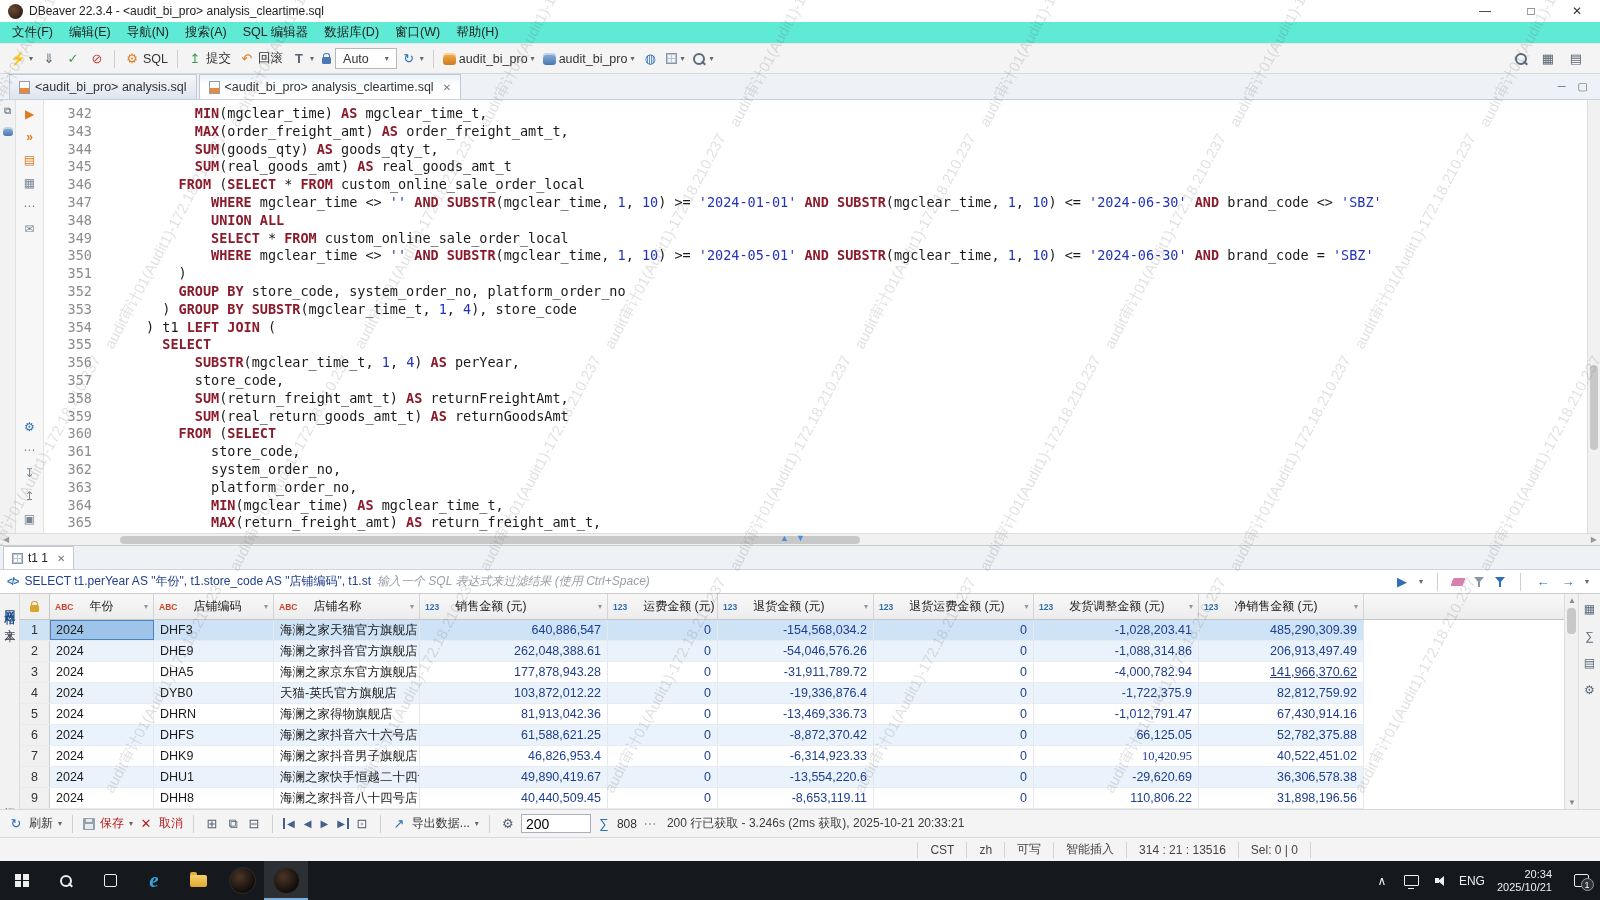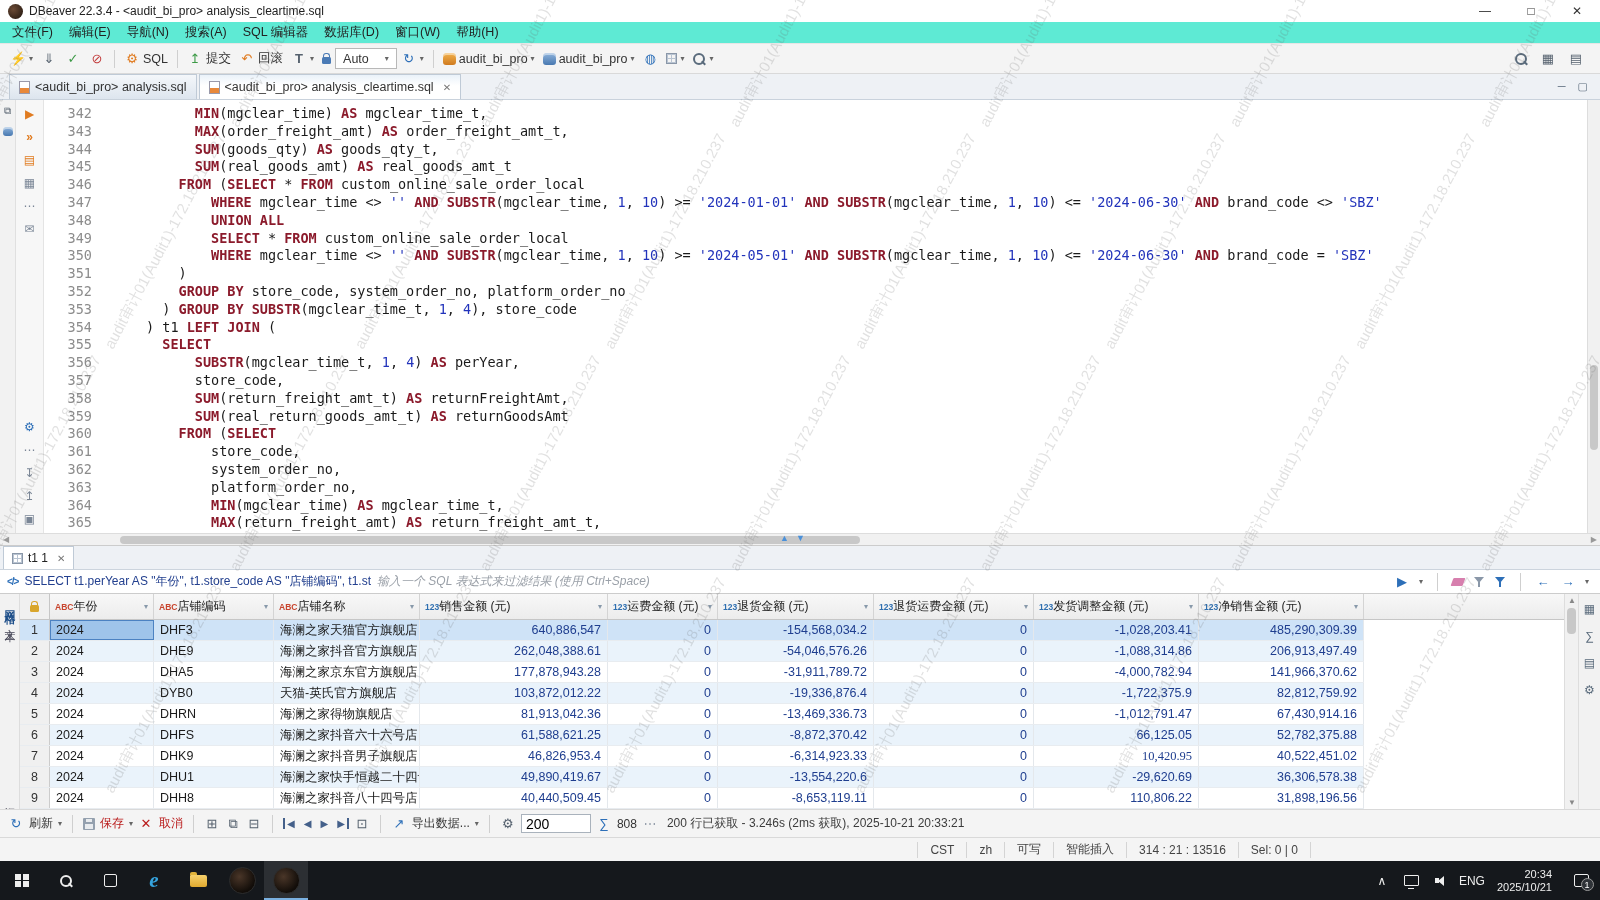--- a/index.html
+++ b/index.html
@@ -90,21 +90,21 @@
 .filter-placeholder{color:#9aa0a8;font-style:italic;white-space:nowrap;overflow:hidden;flex:1}
 .filter-actions{display:flex;align-items:center;gap:9px;padding-right:4px}
 .results{height:215px;flex:none;display:flex;background:#fff;overflow:hidden}
 .rrail{width:20px;background:#f2f2f2;border-right:1px solid #ddd;display:flex;flex-direction:column;align-items:center;padding:8px 0 6px;gap:14px;font-size:11px;color:#445}
 .vlabel{writing-mode:vertical-rl;letter-spacing:2px}
 .active-view{color:#1d4e89;font-weight:bold}
 .rrail-bottom{margin-top:auto}
 .gridwrap{flex:1;display:flex;flex-direction:column;overflow:hidden}
 .grid-header{display:flex;height:26px;flex:none;background:linear-gradient(#f8f8f8,#ececec);border-bottom:1px solid #c6c6c6;font-size:12px;color:#222}
 .hrn{width:30px;flex:none;display:flex;align-items:center;justify-content:center;border-right:1px solid #c6c6c6;background:#f0f0f0}
-.hcell{display:flex;align-items:center;gap:0;padding:0 5px;border-right:1px solid #d4d4d4;overflow:hidden;white-space:nowrap;flex:none}
+.hcell{display:flex;align-items:center;gap:16px;padding:0 5px;border-right:1px solid #d4d4d4;overflow:hidden;white-space:nowrap;flex:none}
 .hfill{flex:1}
 .ctype{font-size:8.5px;font-weight:bold}
 .ctype.abc{color:#c8452e}
 .ctype.num{color:#2f6fb0}
 .hcaret{margin-left:auto;font-size:8px;color:#8899aa;padding-left:4px}
 .grid-body{flex:1;overflow:hidden;background:#fff}
 .grow{display:flex;height:21px;line-height:20px;font-size:12.5px;width:1344px;border-bottom:1px solid #e8ecf0}
 .grow.alt{background:#eaf3fb}
 .grow.sel{background:#cfe3f7}
 .rn{width:30px;flex:none;text-align:center;background:#f0f0f0;border-right:1px solid #ccc;color:#333}
@@ -428,21 +428,21 @@
           <div class="grow">
             <div class="rn">3</div>
             <div class="gcell" style="width: 104px;">2024</div>
             <div class="gcell" style="width: 120px;">DHA5</div>
             <div class="gcell" style="width: 146px;">海澜之家京东官方旗舰店</div>
             <div class="gcell numc" style="width: 188px;">177,878,943.28</div>
             <div class="gcell numc" style="width: 110px;">0</div>
             <div class="gcell numc" style="width: 156px;">-31,911,789.72</div>
             <div class="gcell numc" style="width: 160px;">0</div>
             <div class="gcell numc" style="width: 165px;">-4,000,782.94</div>
-            <div class="gcell numc" style="width: 165px;">141,966,370.62</div>
+            <div class="gcell numc" style="width: 165px; text-decoration: underline;">141,966,370.62</div>
           </div>
           <div class="grow alt">
             <div class="rn">4</div>
             <div class="gcell" style="width: 104px;">2024</div>
             <div class="gcell" style="width: 120px;">DYB0</div>
             <div class="gcell" style="width: 146px;">天猫-英氏官方旗舰店</div>
             <div class="gcell numc" style="width: 188px;">103,872,012.22</div>
             <div class="gcell numc" style="width: 110px;">0</div>
             <div class="gcell numc" style="width: 156px;">-19,336,876.4</div>
             <div class="gcell numc" style="width: 160px;">0</div>

